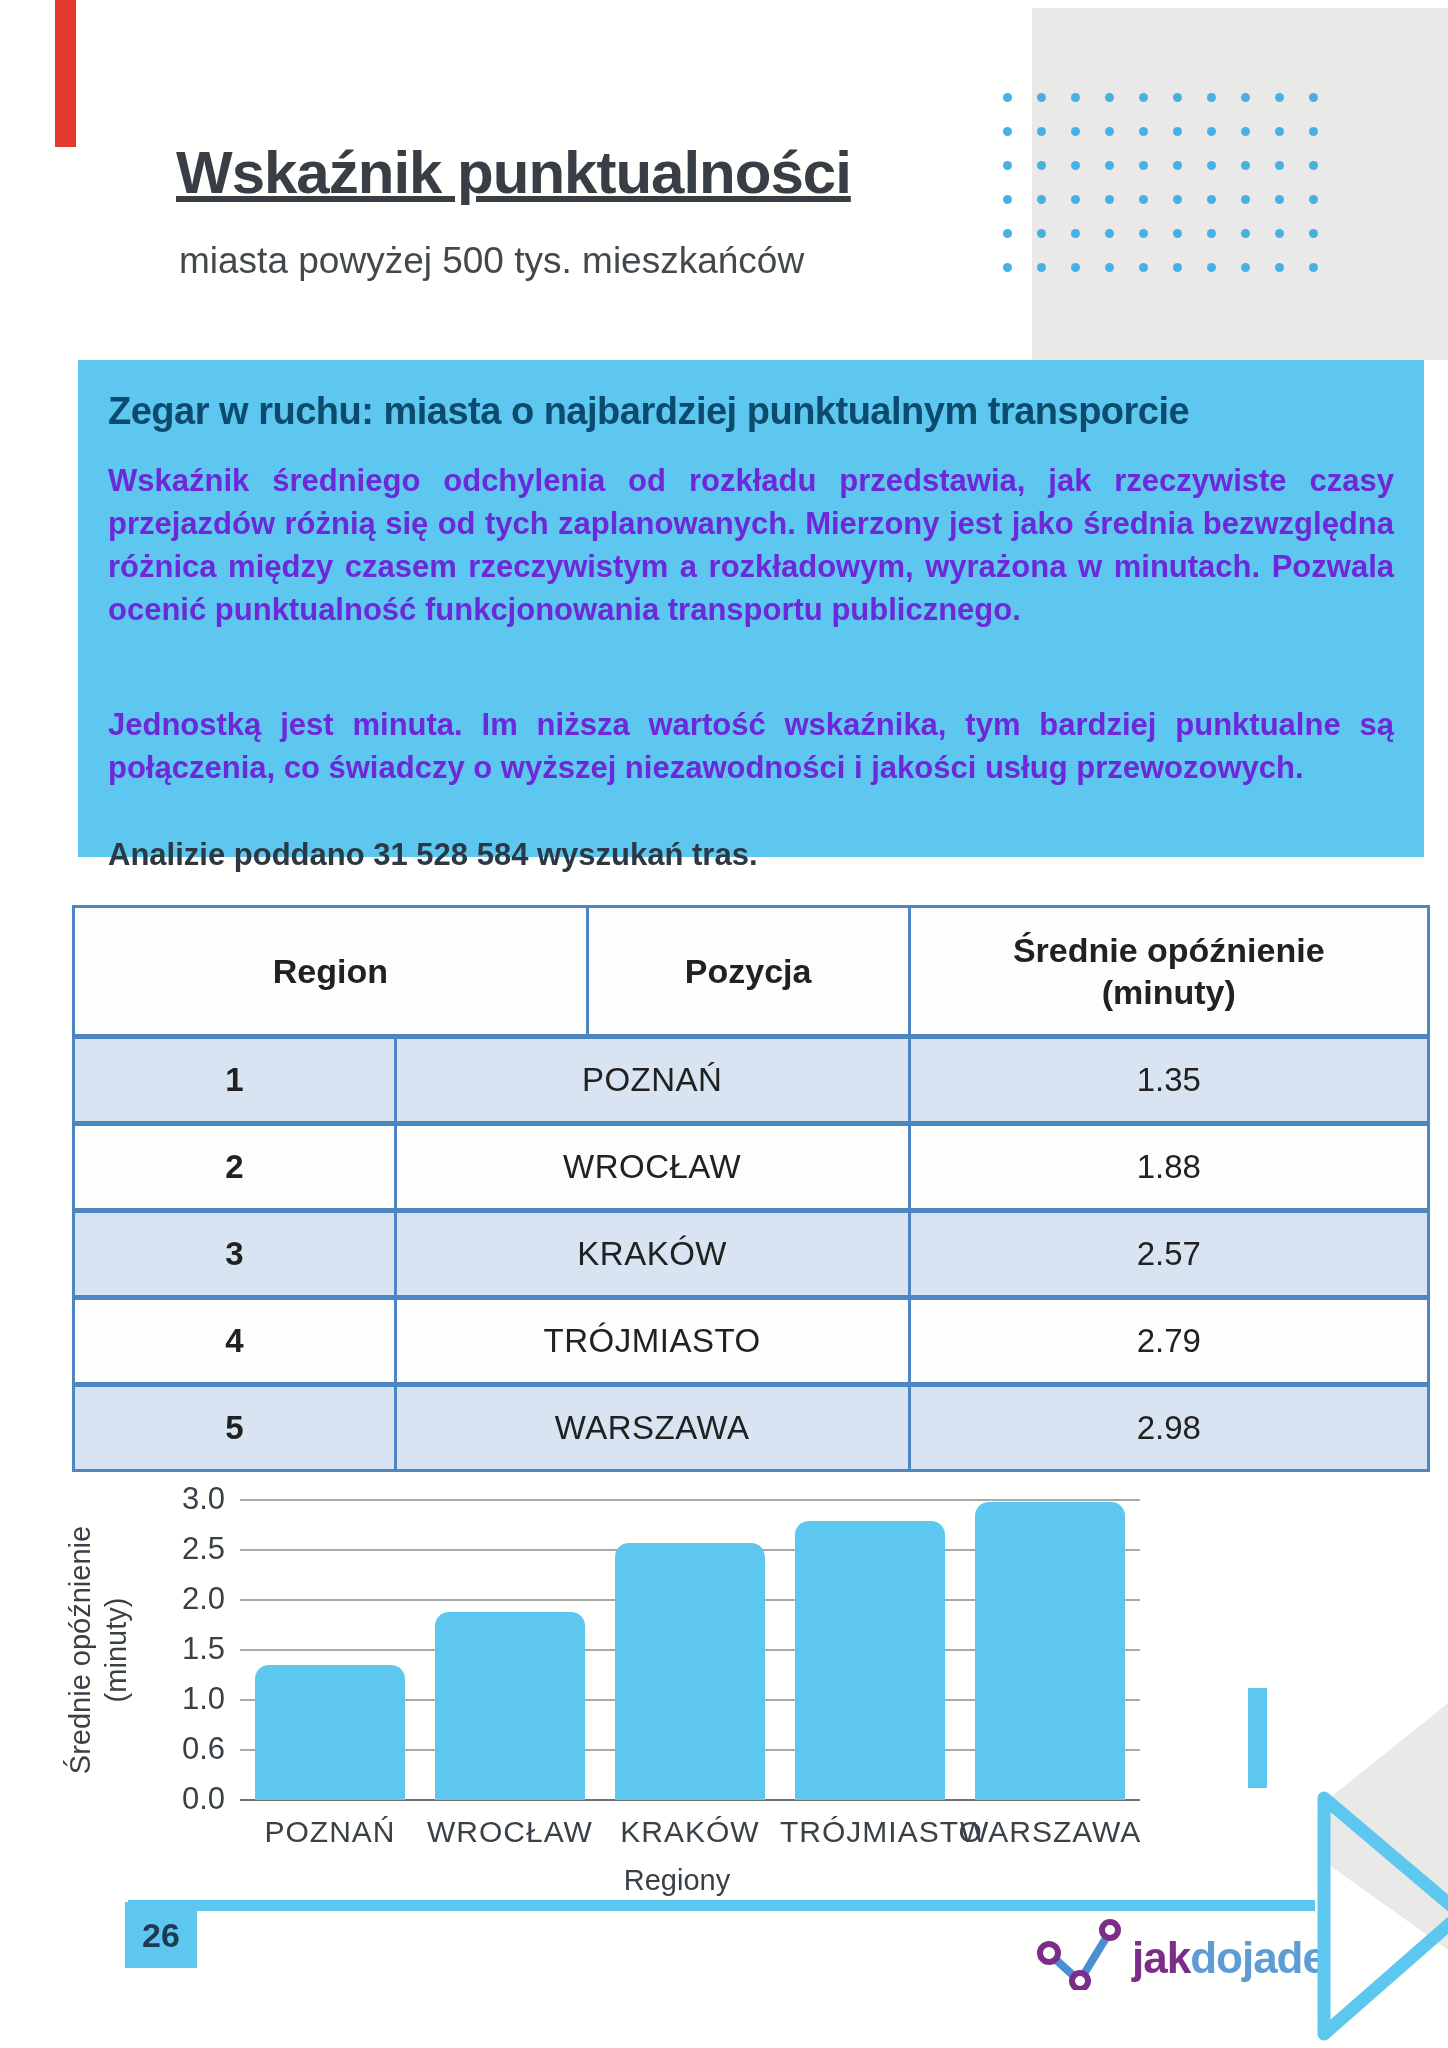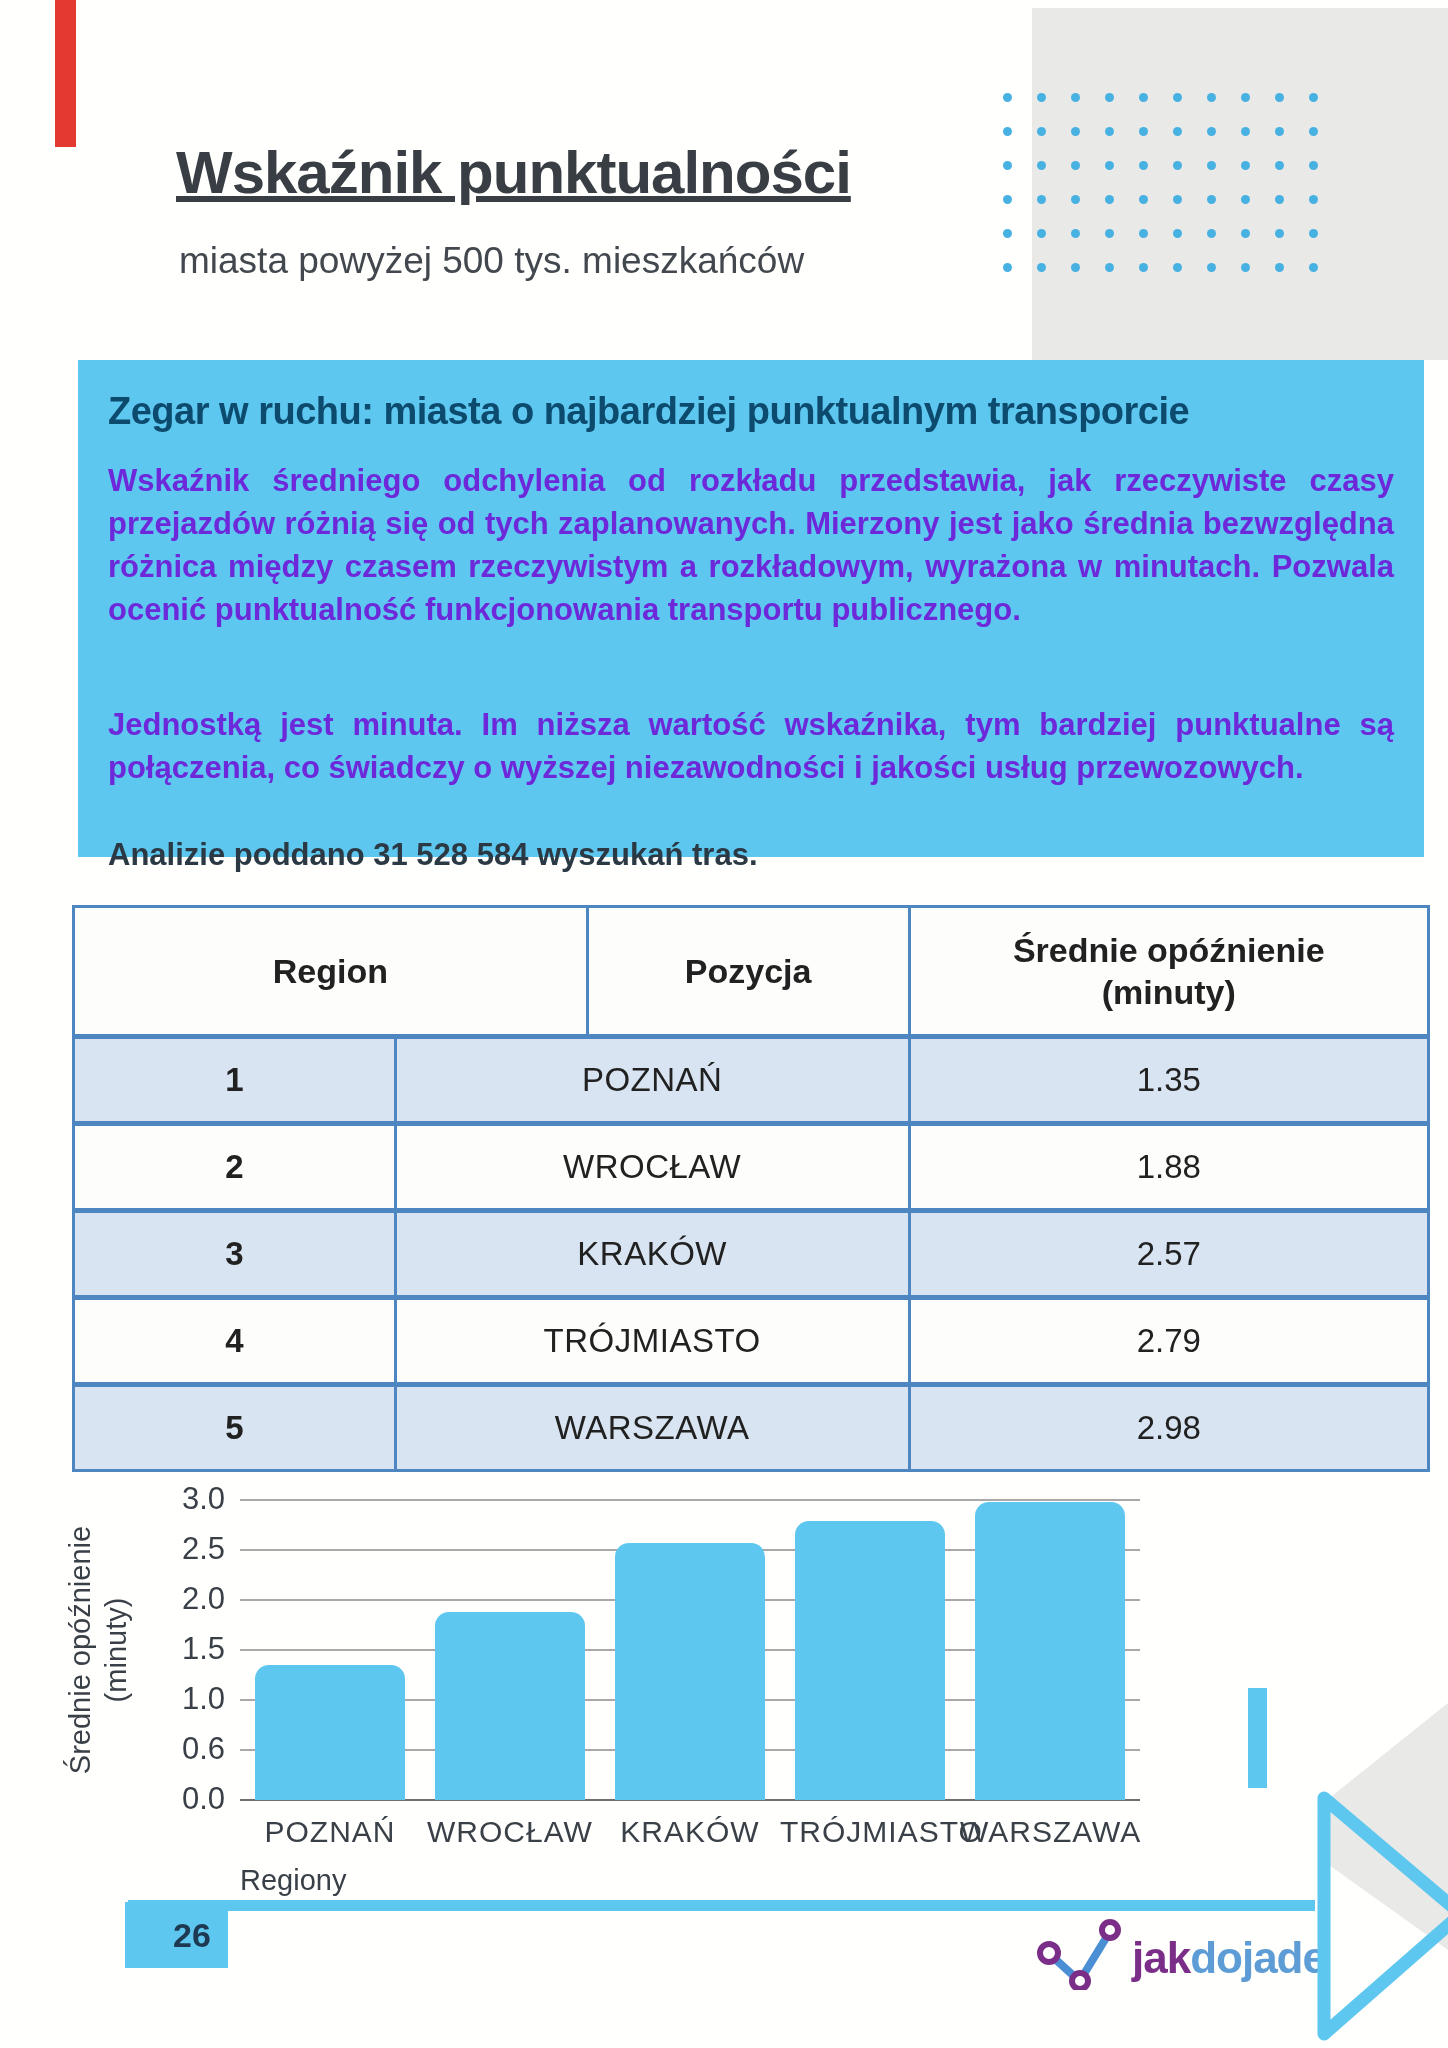--- a/index.html
+++ b/index.html
@@ -47,26 +47,26 @@
   
   .chart{position:absolute;left:0;top:1460px;width:1448px;height:460px;}
   .plot{position:absolute;left:240px;top:40px;width:900px;height:300px;}
   .gridline{position:absolute;left:0;width:100%;height:2px;background:#A9A9A9;}
   .gridline.zero{background:#6F6F6F;}
   .bar{position:absolute;bottom:0;border-radius:14px 14px 0 0;background:#5EC7EF;}
   .ytick{position:absolute;left:125px;width:100px;text-align:right;font-size:31px;color:#3A4047;}
   .ylabel{position:absolute;left:-80px;top:152px;width:360px;height:76px;transform:rotate(-90deg);
           text-align:center;font-size:29px;line-height:36px;color:#3A4047;}
   .xcat{position:absolute;top:355px;text-align:center;font-size:30px;color:#3A4047;letter-spacing:1px;}
-  .xlabel{position:absolute;left:240px;top:404px;width:900px;text-align:left;font-size:29px;color:#3A4047;}
+  .xlabel{position:absolute;left:227px;top:404px;width:900px;text-align:center;font-size:29px;color:#3A4047;}
 
   
   .footer-line{position:absolute;left:128px;top:1900px;width:1187px;height:11px;background:#5EC7EF;}
   .page-badge{position:absolute;left:125px;top:1902px;width:72px;height:66px;background:#5EC7EF;
-              display:flex;align-items:center;justify-content:center;font-size:34px;font-weight:700;color:#1E3A52;padding-left:31px;}
+              display:flex;align-items:center;justify-content:center;font-size:34px;font-weight:700;color:#1E3A52;}
   .logo{position:absolute;left:1030px;top:1918px;display:flex;align-items:flex-end;}
   .logo .word{font-size:44px;font-weight:700;letter-spacing:-1px;line-height:64px;}
   .logo .jak{color:#7B2E88;margin-left:10px;}
   .logo .dojade{color:#5E9CD6;}
   .corner-decor{position:absolute;left:1218px;top:1688px;}
 </style>
 </head>
 <body>
 
 <div class="page">

